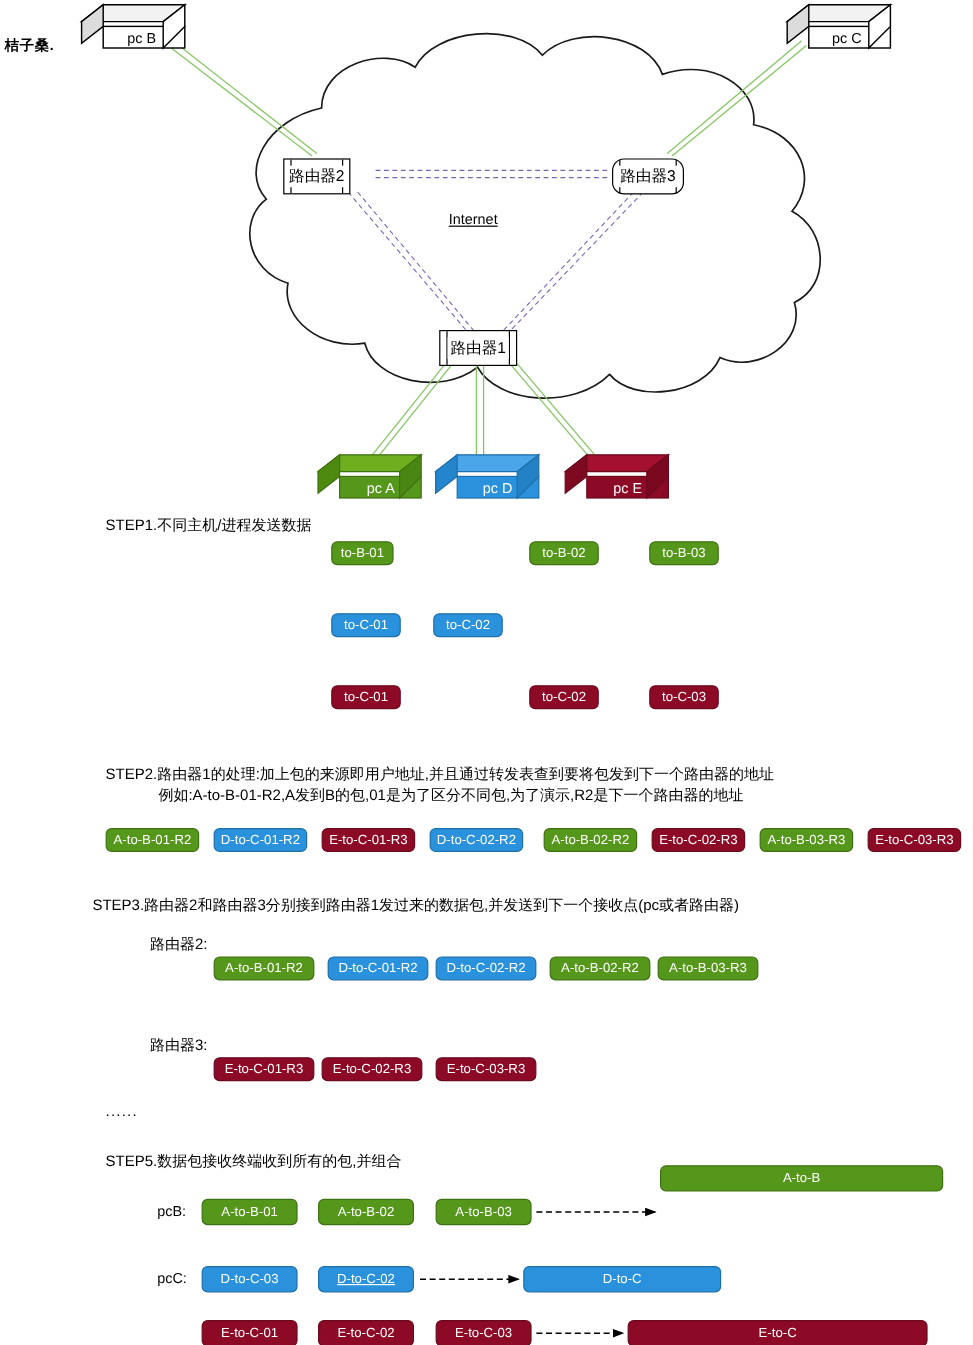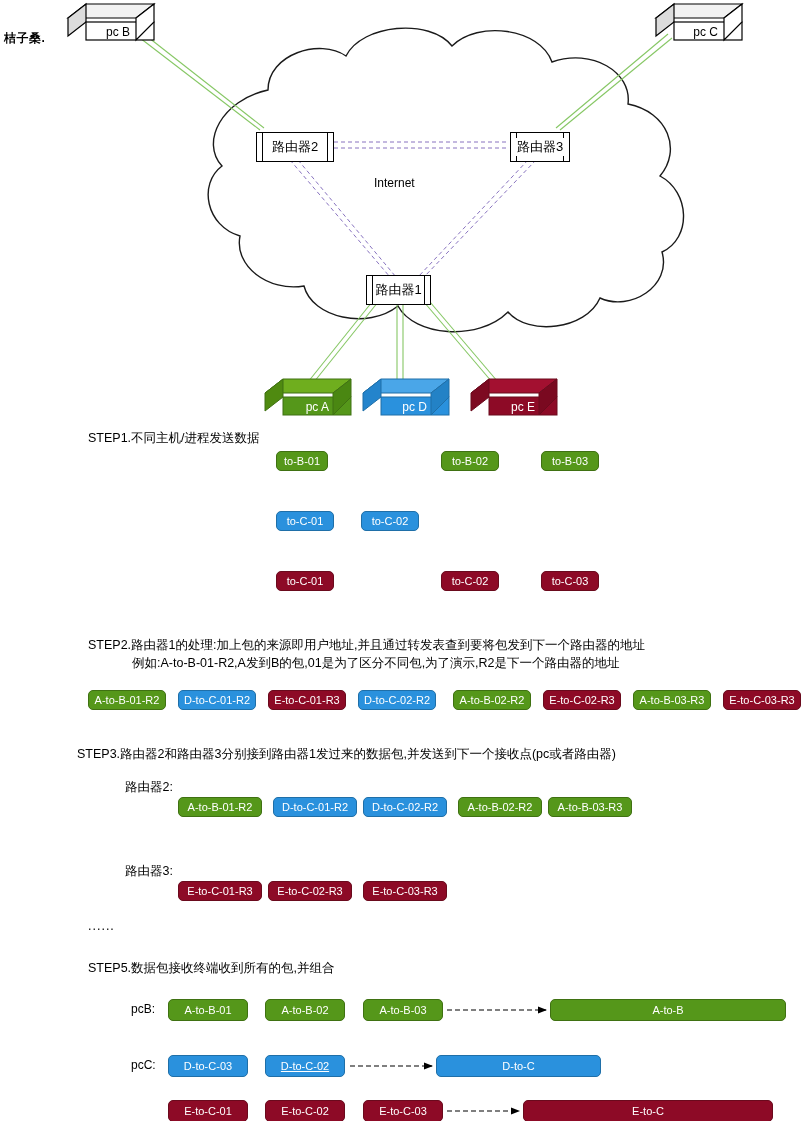--- a/index.html
+++ b/index.html
@@ -23,21 +23,21 @@
   }
   .router::before,.router::after{
     content:"";position:absolute;top:0;bottom:0;width:0;
     border-left:1.3px solid #000;
   }
   .router::before{left:5px;}
   .router::after{right:5px;}
   .router span{position:relative;z-index:2;padding:0 2px;background:#fff;}
 
   .internet-label{
-    position:absolute;font-size:12px;color:#000;
+    position:absolute;font-size:12px;color:#000;text-decoration:underline;
   }
 
   
   .pc{position:absolute;width:80px;height:40px;}
   .pc svg{display:block;overflow:visible;}
   .pc .pclabel{
     position:absolute;right:6px;bottom:4px;font-size:12px;line-height:1;
   }
 
   
@@ -115,24 +115,24 @@
   </g>
 
   <g stroke="#86c764" stroke-width="1.1" fill="none">
     <line x1="424" y1="302" x2="492" y2="382"></line>
     <line x1="430" y1="302" x2="498" y2="382"></line>
   </g>
 </svg>
 
 <div class="watermark">桔子桑.</div>
 
-<div class="router" style="left:256px;top:132px;width:78px;">
+<div class="router" style="left:236px;top:132px;width:56px;">
   <span>路由器2</span>
 </div>
-<div class="router" style="left:510px;top:132px;width:60px;">
+<div class="router" style="left:510px;top:132px;width:60px;border-radius:10px;">
   <span>路由器3</span>
 </div>
 <div class="router" style="left:366px;top:275px;width:65px;">
   <span>路由器1</span>
 </div>
 
 <div class="internet-label" style="left:374px;top:176px;">Internet</div>
 
 <div class="pc" style="left:68px;top:4px;">
   <svg width="86" height="44" viewBox="0 0 86 44">
@@ -225,21 +225,21 @@
     <div class="pkt red" style="left: 363px; top: 881px; width: 84px;">E-to-C-03-R3</div>
   </div>
 <div class="dots" style="left:88px;top:919px;">......</div>
 
 <div class="step" style="left:88px;top:960px;">STEP5.数据包接收终端收到所有的包,并组合</div>
 <div id="step5-rows">
     <div class="rowlabel" style="left: 131px; top: 1002px;">pcB:</div>
     <div class="pkt green" style="left: 168px; top: 999px; width: 80px; height: 22px;">A-to-B-01</div>
     <div class="pkt green" style="left: 265px; top: 999px; width: 80px; height: 22px;">A-to-B-02</div>
     <div class="pkt green" style="left: 363px; top: 999px; width: 80px; height: 22px;">A-to-B-03</div>
-    <div class="pkt green wide" style="left: 550px; top: 999px; width: 236px; height: 22px;">A-to-B</div>
+    <div class="pkt green wide" style="left: 550px; top: 971px; width: 236px; height: 22px;">A-to-B</div>
     <div class="rowlabel" style="left: 131px; top: 1058px;">pcC:</div>
     <div class="pkt blue" style="left: 168px; top: 1055px; width: 80px; height: 22px;">D-to-C-03</div>
     <div class="pkt blue" style="left: 265px; top: 1055px; width: 80px; height: 22px; text-decoration: underline;">D-to-C-02</div>
     <div class="pkt blue wide" style="left: 436px; top: 1055px; width: 165px; height: 22px;">D-to-C</div>
     <div class="pkt red" style="left: 168px; top: 1100px; width: 80px; height: 22px;">E-to-C-01</div>
     <div class="pkt red" style="left: 265px; top: 1100px; width: 80px; height: 22px;">E-to-C-02</div>
     <div class="pkt red" style="left: 363px; top: 1100px; width: 80px; height: 22px;">E-to-C-03</div>
     <div class="pkt red wide" style="left: 523px; top: 1100px; width: 250px; height: 22px;">E-to-C</div>
   </div>
 

